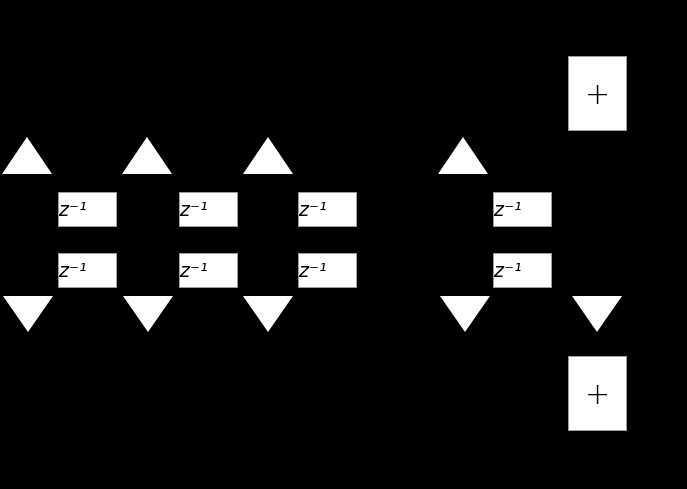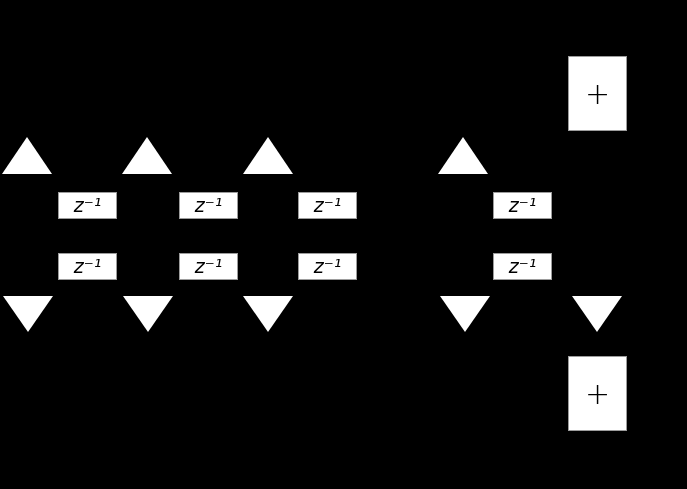--- a/index.html
+++ b/index.html
@@ -18,26 +18,25 @@
     width: 687px;
     height: 489px;
     background: var(--bg, #000000);
   }
   .node {
     position: absolute;
     box-sizing: border-box;
   }
   .delay {
     width: 59px;
-    height: 27px;
+    height: 35px;
     background: var(--node-fill, #ffffff);
     border: 1px solid var(--node-border, #9c9c9c);
     display: flex;
     align-items: center;
-    justify-content: center;
     font-family: "DejaVu Sans", sans-serif;
     font-style: italic;
     font-size: 19px;
     line-height: 1;
     color: var(--node-text, #000000);
   }
   .adder {
     width: 59px;
     height: 75px;
     background: var(--node-fill, #ffffff);

